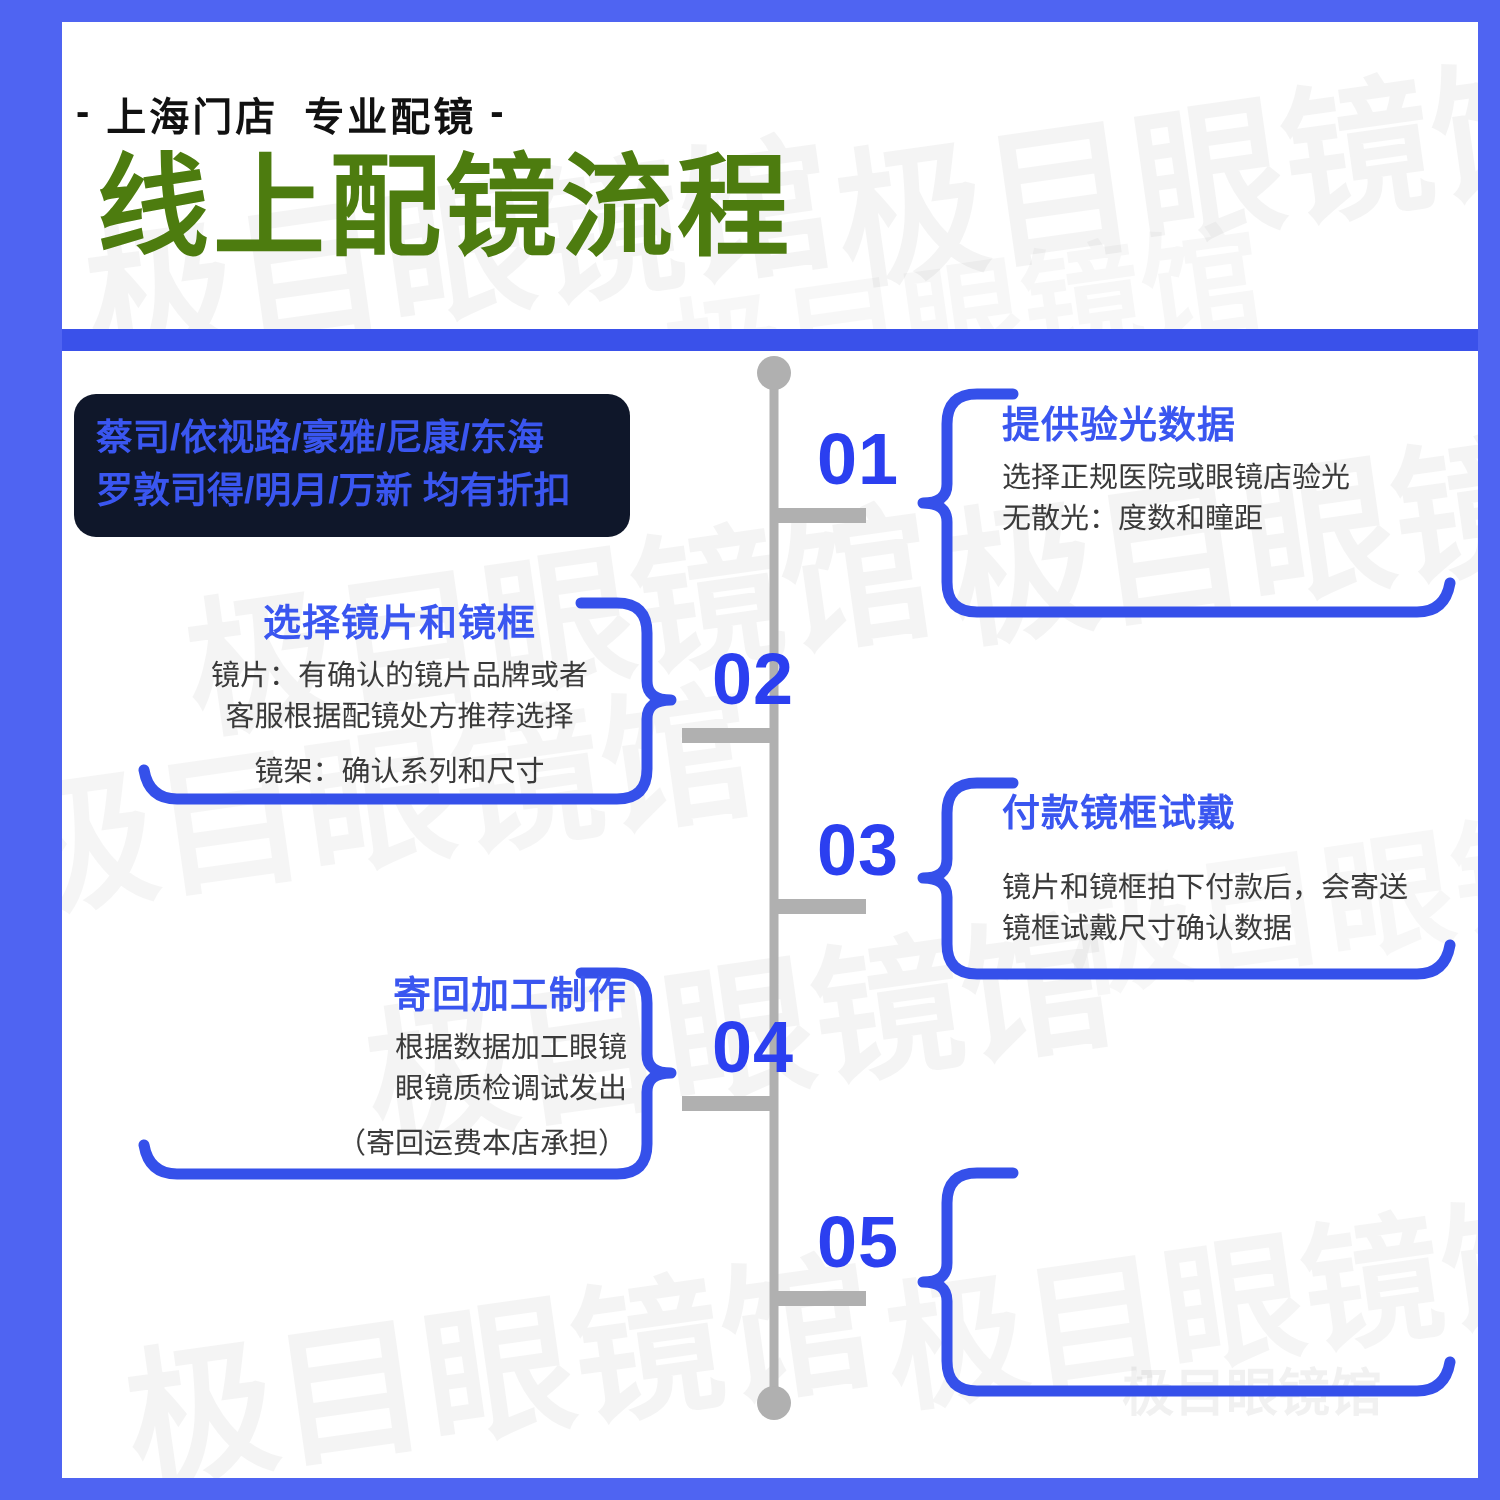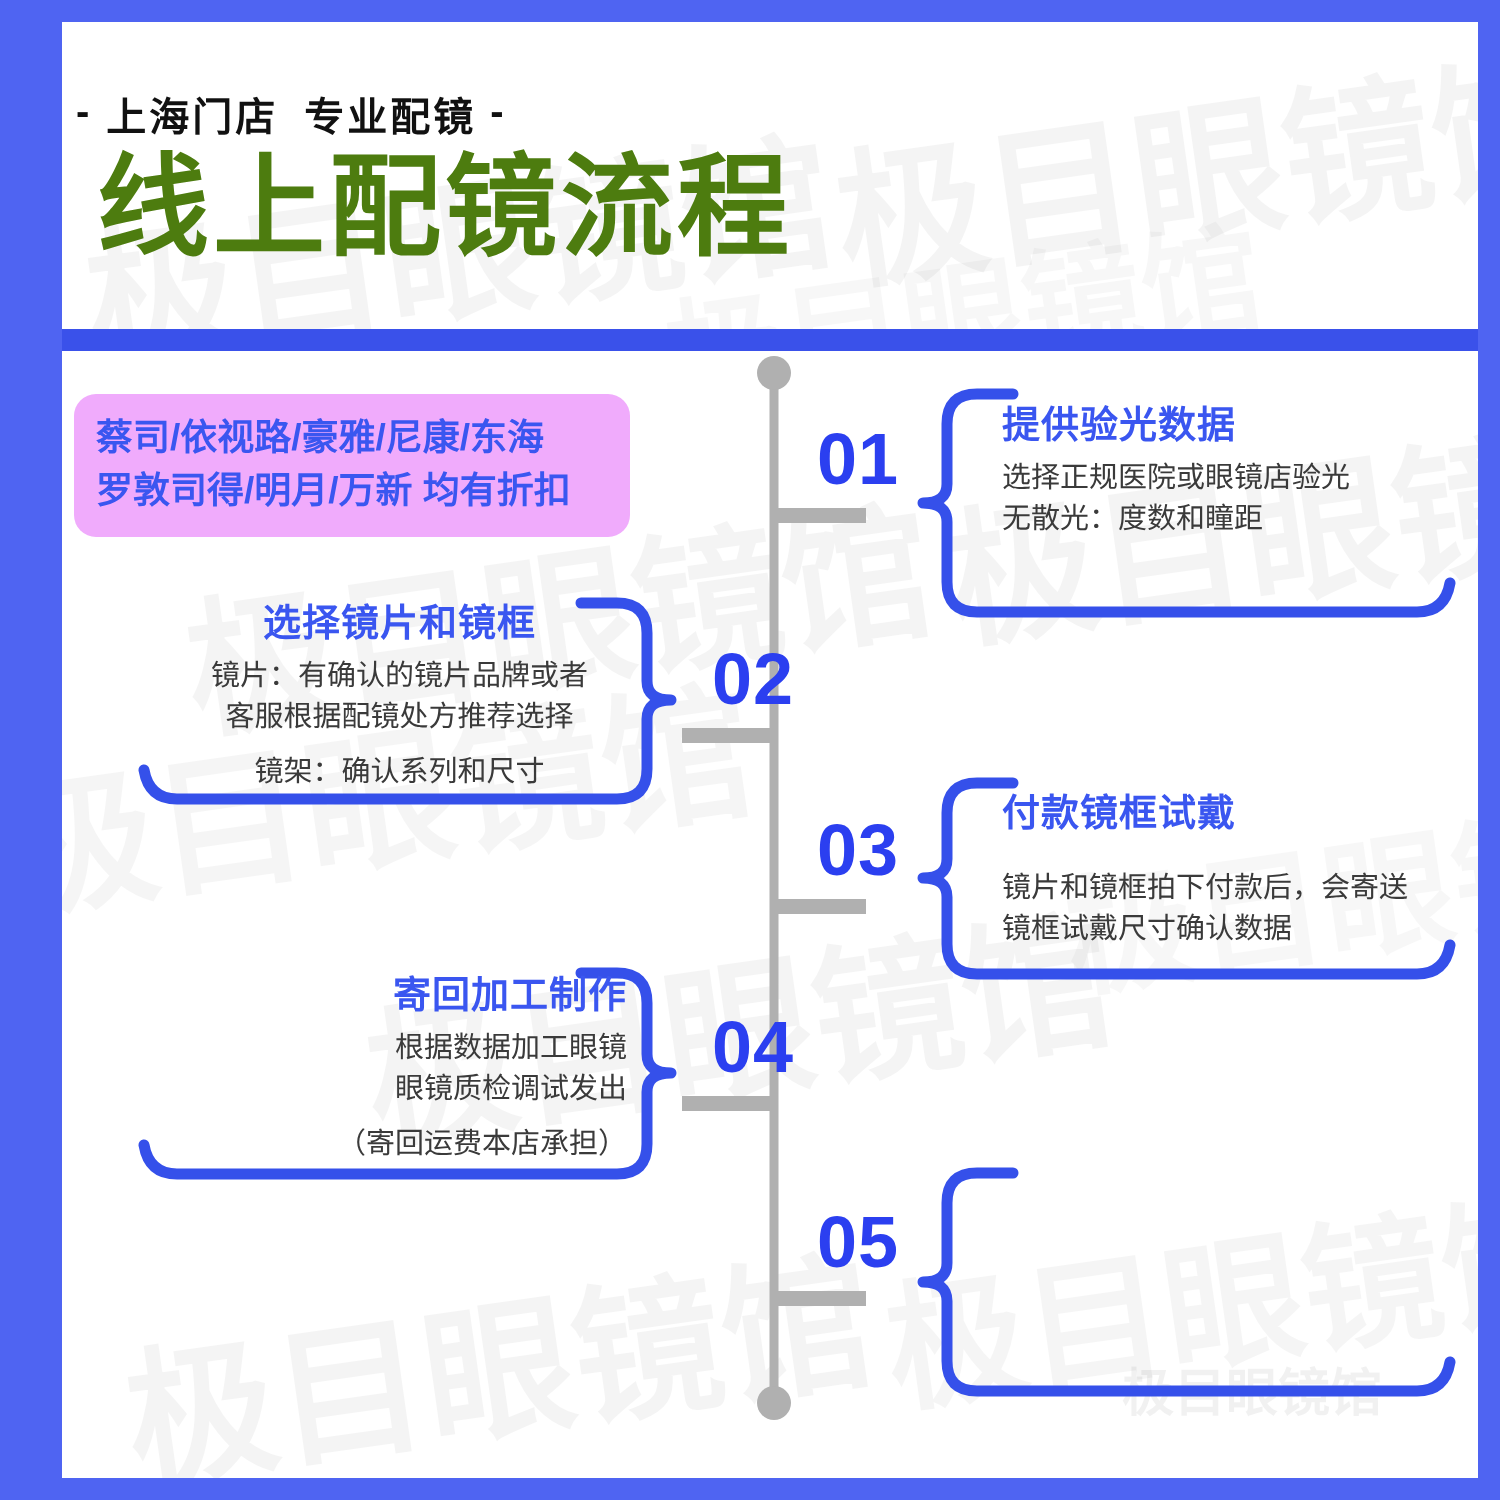--- a/index.html
+++ b/index.html
@@ -67,21 +67,21 @@
   }
   .hdr-wm-layer{
     position:absolute;inset:0;z-index:1;
     pointer-events:none;overflow:hidden;
   }
   
   .brand-tag{
     position:absolute;left:12px;top:43px;z-index:5;
     width:556px;box-sizing:border-box;
     padding:18px 22px 20px 22px;
-    background:#f0abfc;
+    background:#0f172a;
     border-radius:22px;
   }
   .brand-line{
     font-size:37px;font-weight:bold;color:#3a56f0;
     line-height:1.42;white-space:nowrap;letter-spacing:0px;
   }
   
   .spine{
     position:absolute;left:0;top:0;width:100%;height:100%;
     z-index:2;pointer-events:none;

